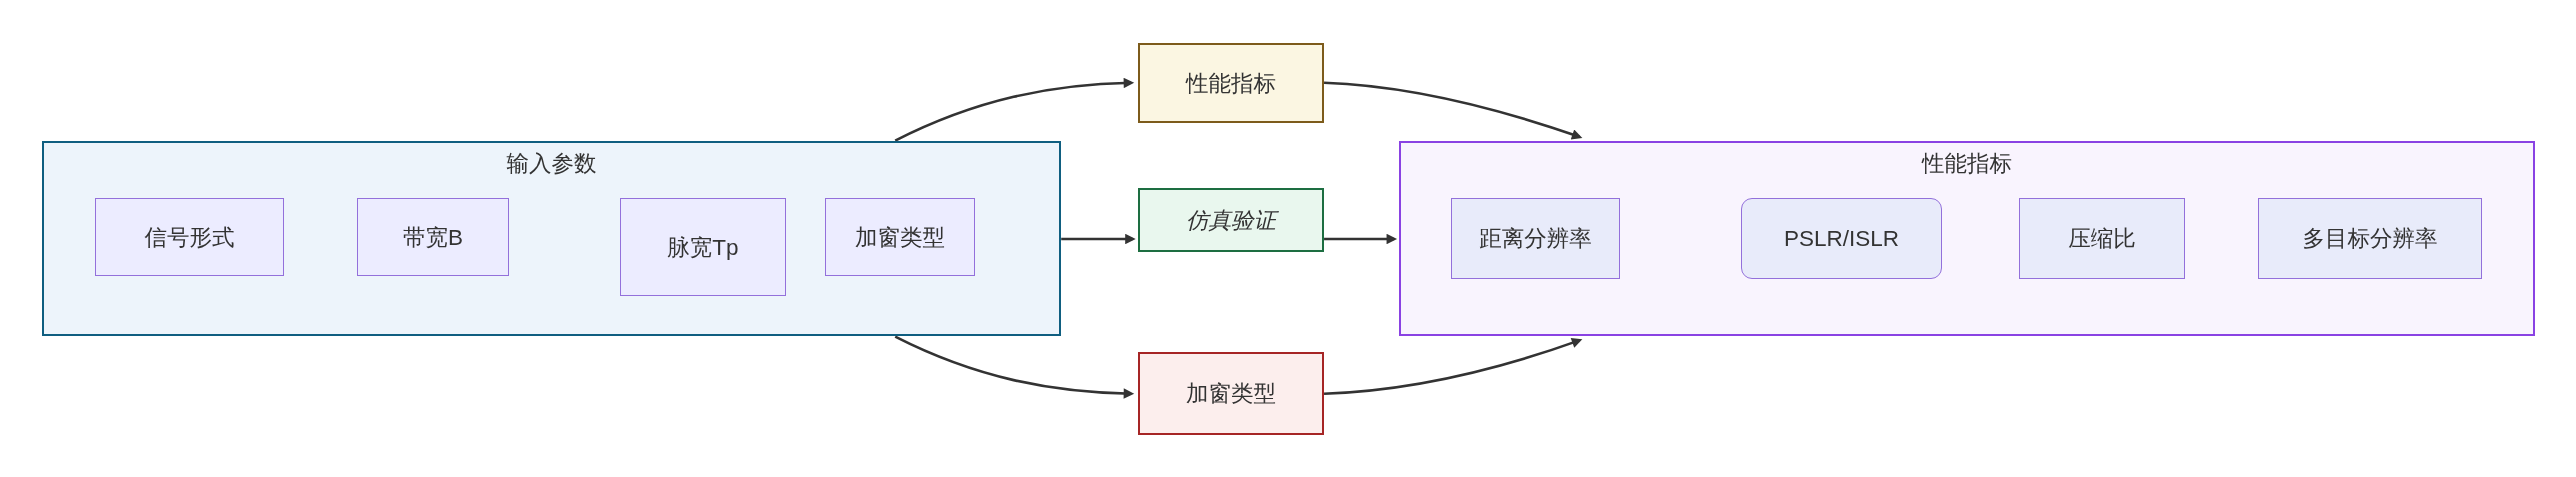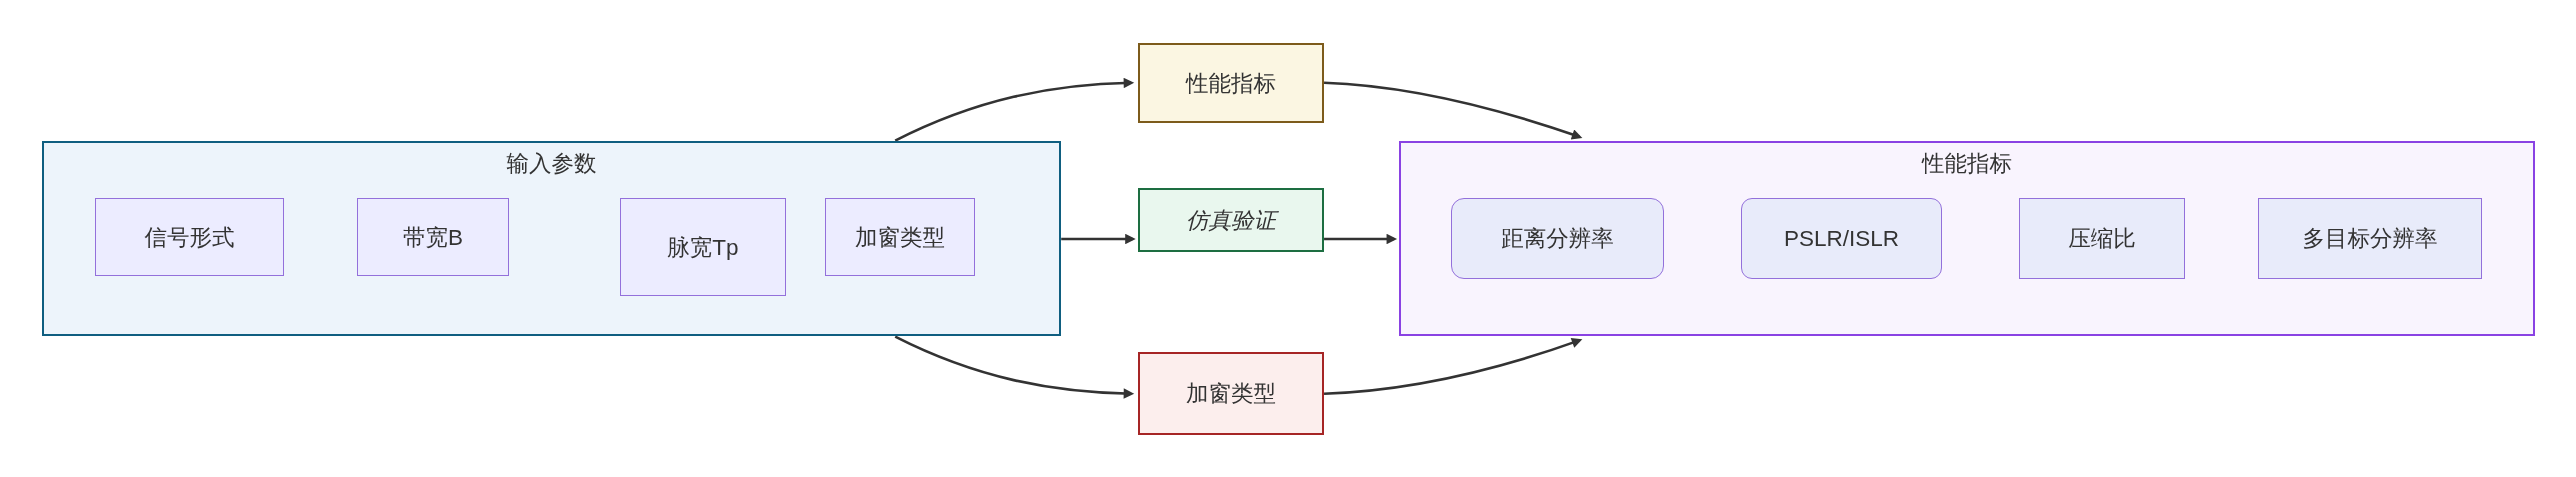--- a/index.html
+++ b/index.html
@@ -91,19 +91,19 @@
   <div class="node param-node" style="left:620px;top:198px;width:166px;height:98px;">脉宽Tp</div>
   <div class="node param-node" style="left:825px;top:198px;width:150px;height:78px;">加窗类型</div>
 
   <div class="node stage-node stage-theory" style="left:1138px;top:43px;width:186px;height:80px;">性能指标</div>
   <div class="node stage-node stage-simulation" style="left:1138px;top:188px;width:186px;height:64px;font-style:italic;">仿真验证</div>
   <div class="node stage-node stage-measurement" style="left:1138px;top:352px;width:186px;height:83px;">加窗类型</div>
 
   <div class="container-box output-container" style="left:1399px;top:141px;width:1136px;height:195px;">
     <div class="group-title">性能指标</div>
   </div>
-  <div class="node metric-node" style="left:1451px;top:198px;width:213px;height:81px;border-radius:13px;">距离分辨率</div>
+  <div class="node metric-node" style="left:1451px;top:198px;width:169px;height:81px;">距离分辨率</div>
   <div class="node metric-node" style="left:1741px;top:198px;width:201px;height:81px;border-radius:11px;">PSLR/ISLR</div>
   <div class="node metric-node" style="left:2019px;top:198px;width:166px;height:81px;">压缩比</div>
   <div class="node metric-node" style="left:2258px;top:198px;width:224px;height:81px;">多目标分辨率</div>
 
 </div>
 
 
 </body></html>

